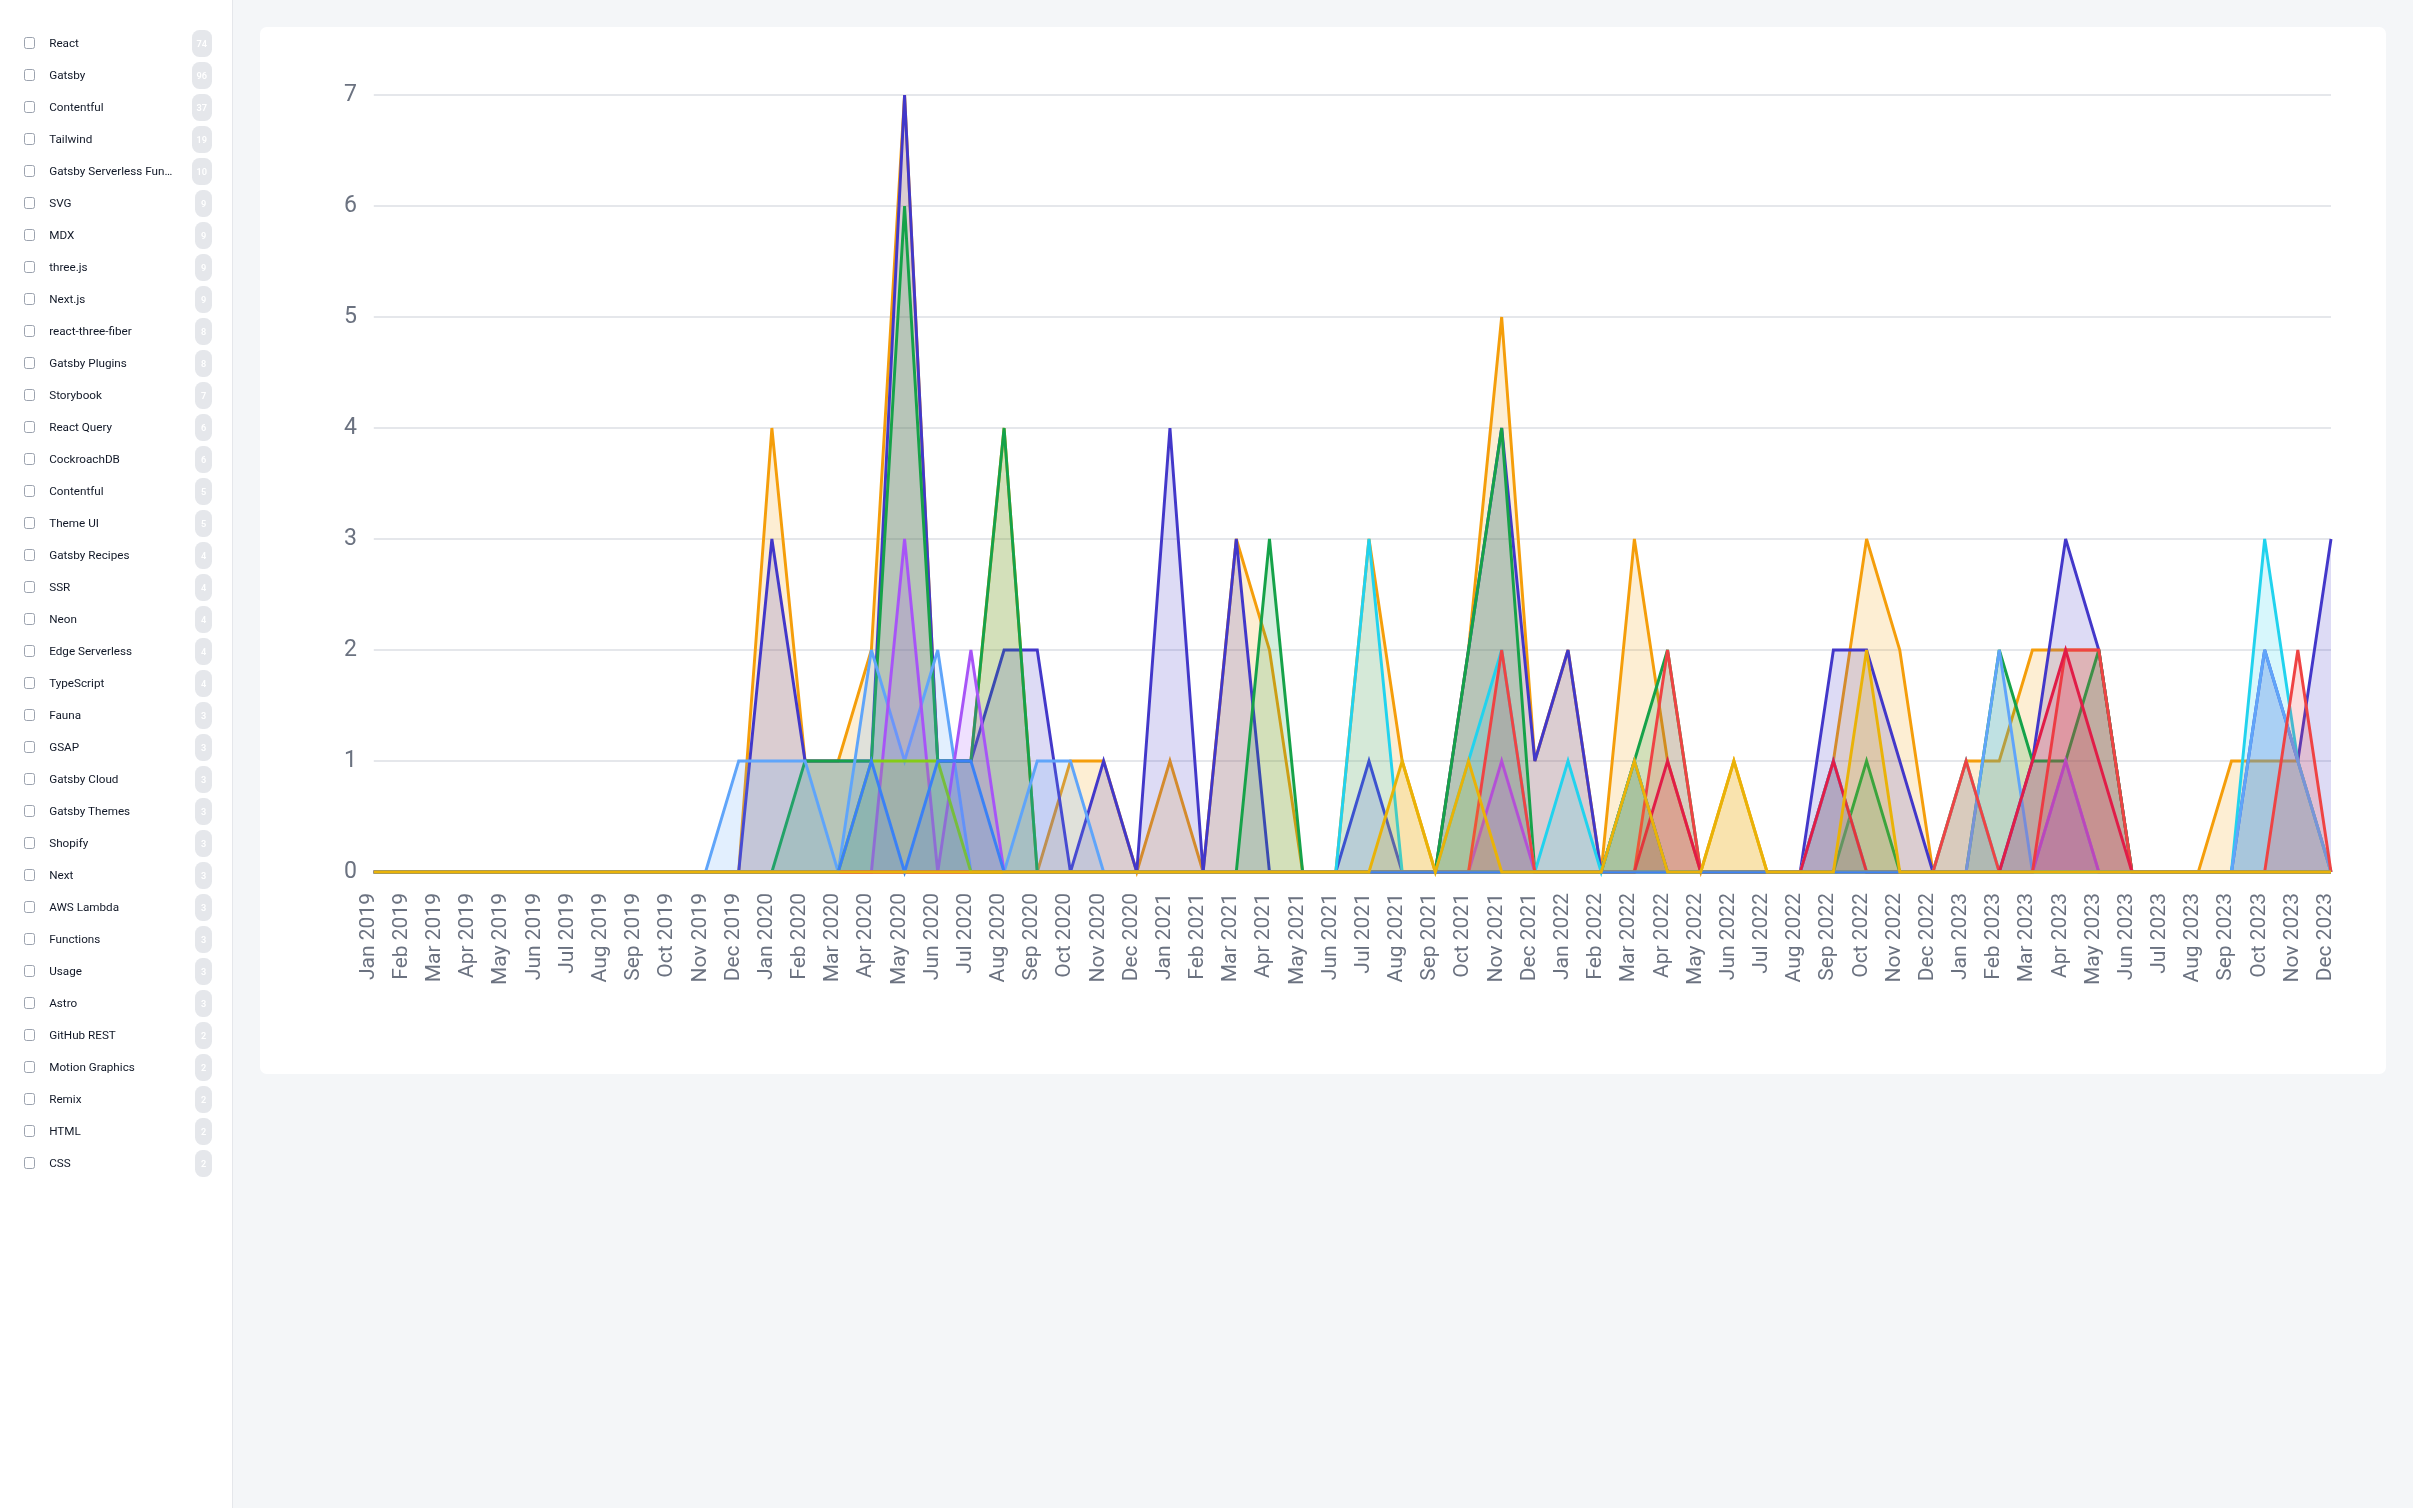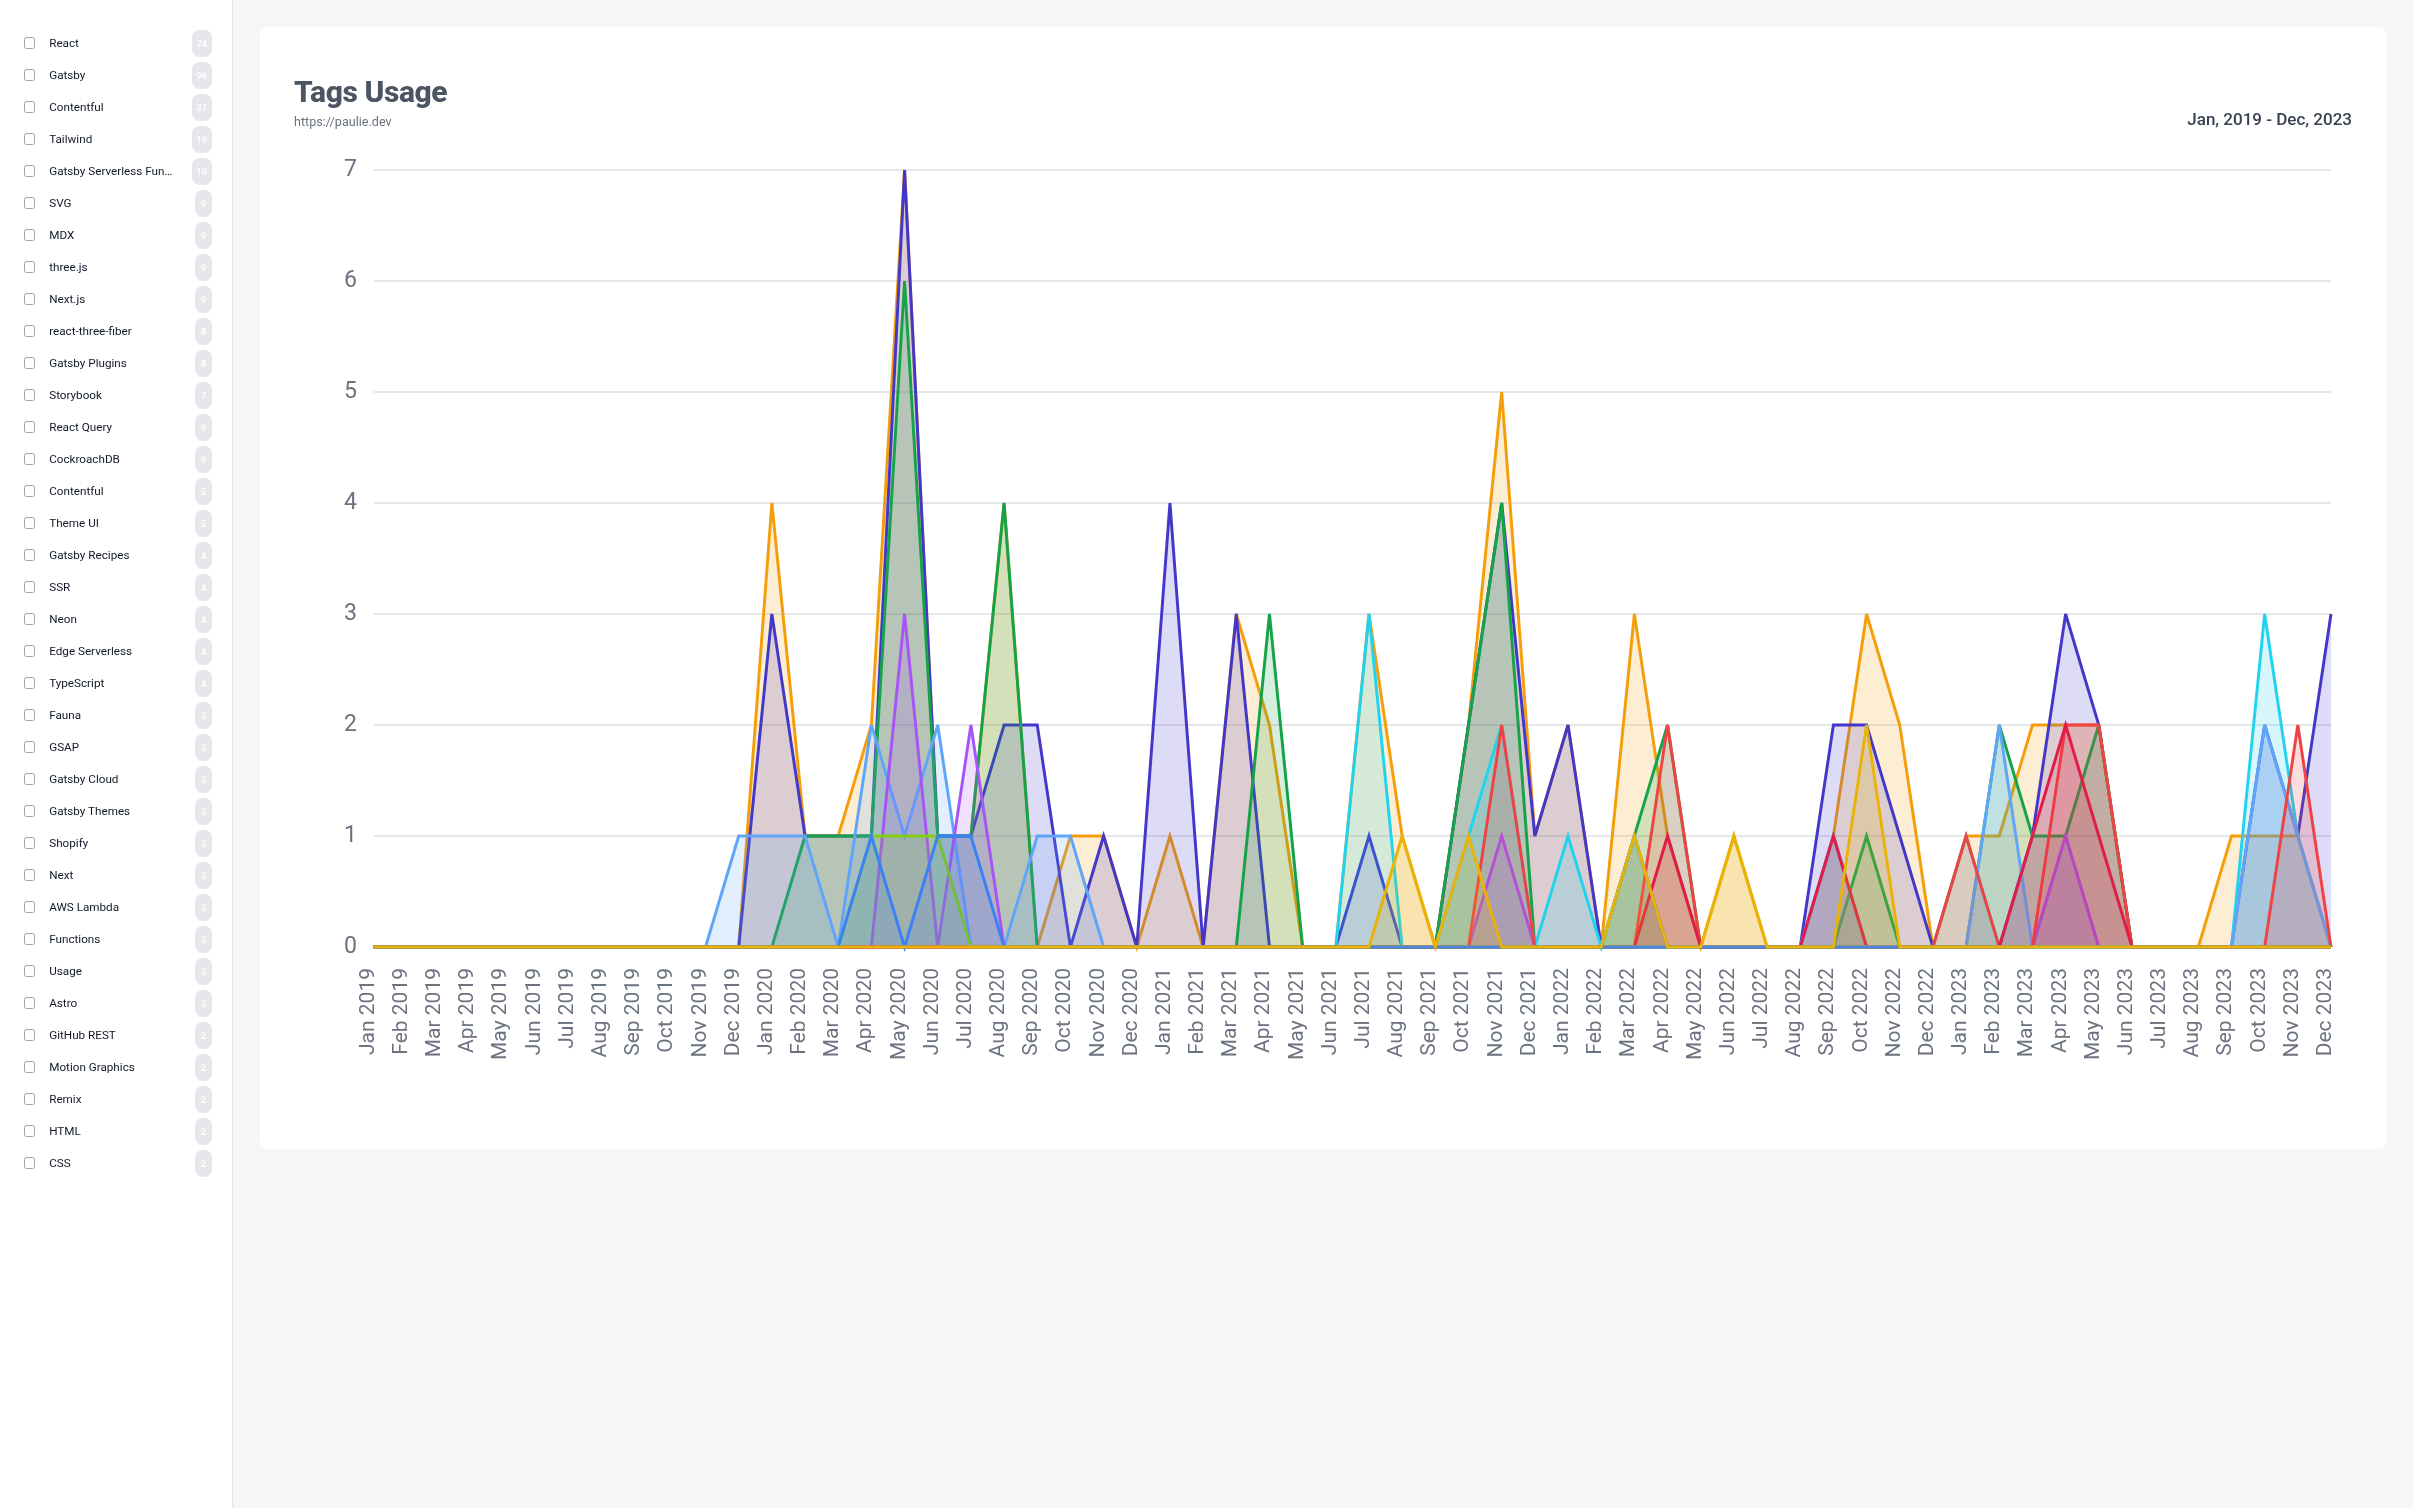--- a/index.html
+++ b/index.html
@@ -255,27 +255,20 @@
       <li class="tag-item">
         <span class="chk"></span>
         <span class="tag-label">CSS</span>
         <span class="tag-count">2</span>
       </li>
     </ul>
 </aside>
 
 <main class="main">
   <div class="card">
-    <div class="header-row">
-      <div>
-        <h1 class="title">Tags Usage</h1>
-        <div class="subtitle">https://paulie.dev</div>
-      </div>
-      <div class="range">Jan, 2019 - Dec, 2023</div>
-    </div>
     <div class="chart-wrap">
       <svg class="chart" id="chart-svg" viewBox="0 0 980 460" preserveAspectRatio="xMidYMid meet">
           <line x1="38" y1="380" x2="970" y2="380" class="grid-line"></line>
           <text x="30" y="383" class="y-tick">0</text>
           <line x1="38" y1="327.14285714285717" x2="970" y2="327.14285714285717" class="grid-line"></line>
           <text x="30" y="330.14285714285717" class="y-tick">1</text>
           <line x1="38" y1="274.2857142857143" x2="970" y2="274.2857142857143" class="grid-line"></line>
           <text x="30" y="277.2857142857143" class="y-tick">2</text>
           <line x1="38" y1="221.42857142857144" x2="970" y2="221.42857142857144" class="grid-line"></line>
           <text x="30" y="224.42857142857144" class="y-tick">3</text>

